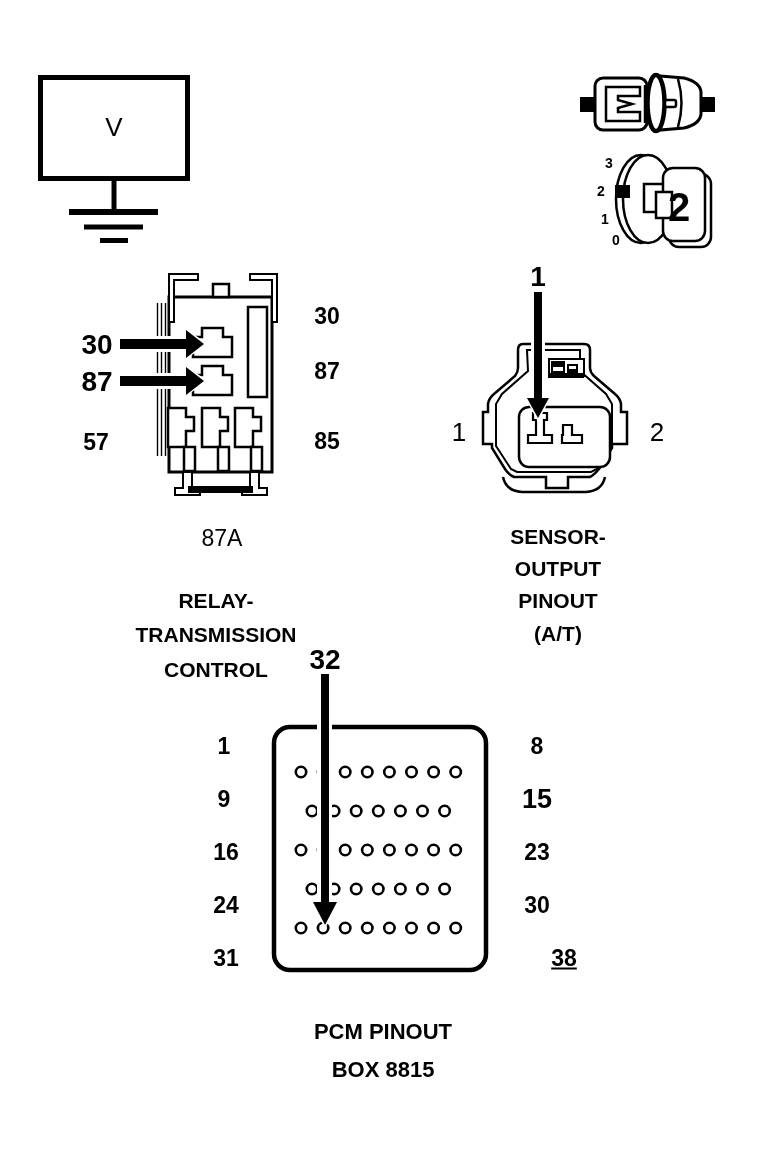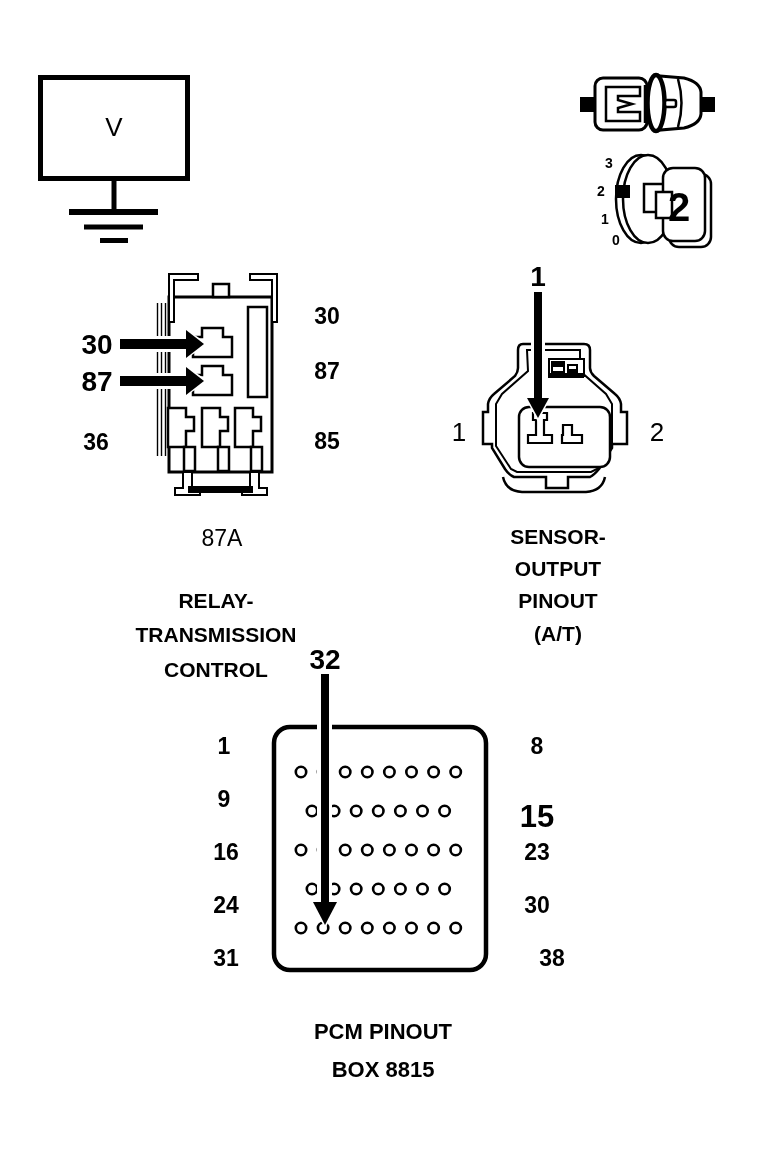--- a/index.html
+++ b/index.html
@@ -182,42 +182,42 @@
 <div class="lbl b" style="left:601px;top:191px;font-size:14px;">2</div>
 <div class="lbl b" style="left:605px;top:219px;font-size:14px;">1</div>
 <div class="lbl b" style="left:616px;top:240px;font-size:14px;">0</div>
 <div class="lbl b" style="left:679px;top:207px;font-size:40px;">2</div>
 
 <div class="lbl b" style="left:97px;top:345px;font-size:28px;">30</div>
 <div class="lbl b" style="left:97px;top:382px;font-size:28px;">87</div>
 <div class="lbl b" style="left:327px;top:316px;font-size:23px;">30</div>
 <div class="lbl b" style="left:327px;top:371px;font-size:23px;">87</div>
 <div class="lbl b" style="left:327px;top:441px;font-size:23px;">85</div>
-<div class="lbl b" style="left:96px;top:442px;font-size:23px;">36</div>
+<div class="lbl b" style="left:96px;top:442px;font-size:23px;">57</div>
 <div class="lbl" style="left:222px;top:538px;font-size:23px;">87A</div>
 <div class="lbl b" style="left:216px;top:600px;font-size:21px;">RELAY-</div>
 <div class="lbl b" style="left:216px;top:634px;font-size:21px;">TRANSMISSION</div>
 <div class="lbl b" style="left:216px;top:669px;font-size:21px;">CONTROL</div>
 
 <div class="lbl b" style="left:538px;top:277px;font-size:28px;">1</div>
 <div class="lbl" style="left:459px;top:432px;font-size:26px;">1</div>
 <div class="lbl" style="left:657px;top:432px;font-size:26px;">2</div>
 <div class="lbl b" style="left:558px;top:536px;font-size:21px;">SENSOR-</div>
 <div class="lbl b" style="left:558px;top:568px;font-size:21px;">OUTPUT</div>
 <div class="lbl b" style="left:558px;top:600px;font-size:21px;">PINOUT</div>
 <div class="lbl b" style="left:558px;top:633px;font-size:21px;">(A/T)</div>
 
 <div class="lbl b" style="left:325px;top:660px;font-size:28px;">32</div>
 <div class="lbl b" style="left:224px;top:746px;font-size:23px;">1</div>
 <div class="lbl b" style="left:224px;top:799px;font-size:23px;">9</div>
 <div class="lbl b" style="left:226px;top:852px;font-size:23px;">16</div>
 <div class="lbl b" style="left:226px;top:905px;font-size:23px;">24</div>
 <div class="lbl b" style="left:226px;top:958px;font-size:23px;">31</div>
 <div class="lbl b" style="left:537px;top:746px;font-size:23px;">8</div>
-<div class="lbl b" style="left:537px;top:816px;font-size:31px;">15</div>
+<div class="lbl b" style="left:537px;top:799px;font-size:27px;">15</div>
 <div class="lbl b" style="left:537px;top:852px;font-size:23px;">23</div>
 <div class="lbl b" style="left:537px;top:905px;font-size:23px;">30</div>
-<div class="lbl b" style="left:552px;top:958px;font-size:23px;">38</div>
+<div class="lbl b" style="left:564px;top:958px;font-size:23px;text-decoration:underline;">38</div>
 <div class="lbl b" style="left:383px;top:1032px;font-size:22px;">PCM PINOUT</div>
 <div class="lbl b" style="left:383px;top:1070px;font-size:22px;">BOX 8815</div>
 
 
 </div>
 
 </body></html>

